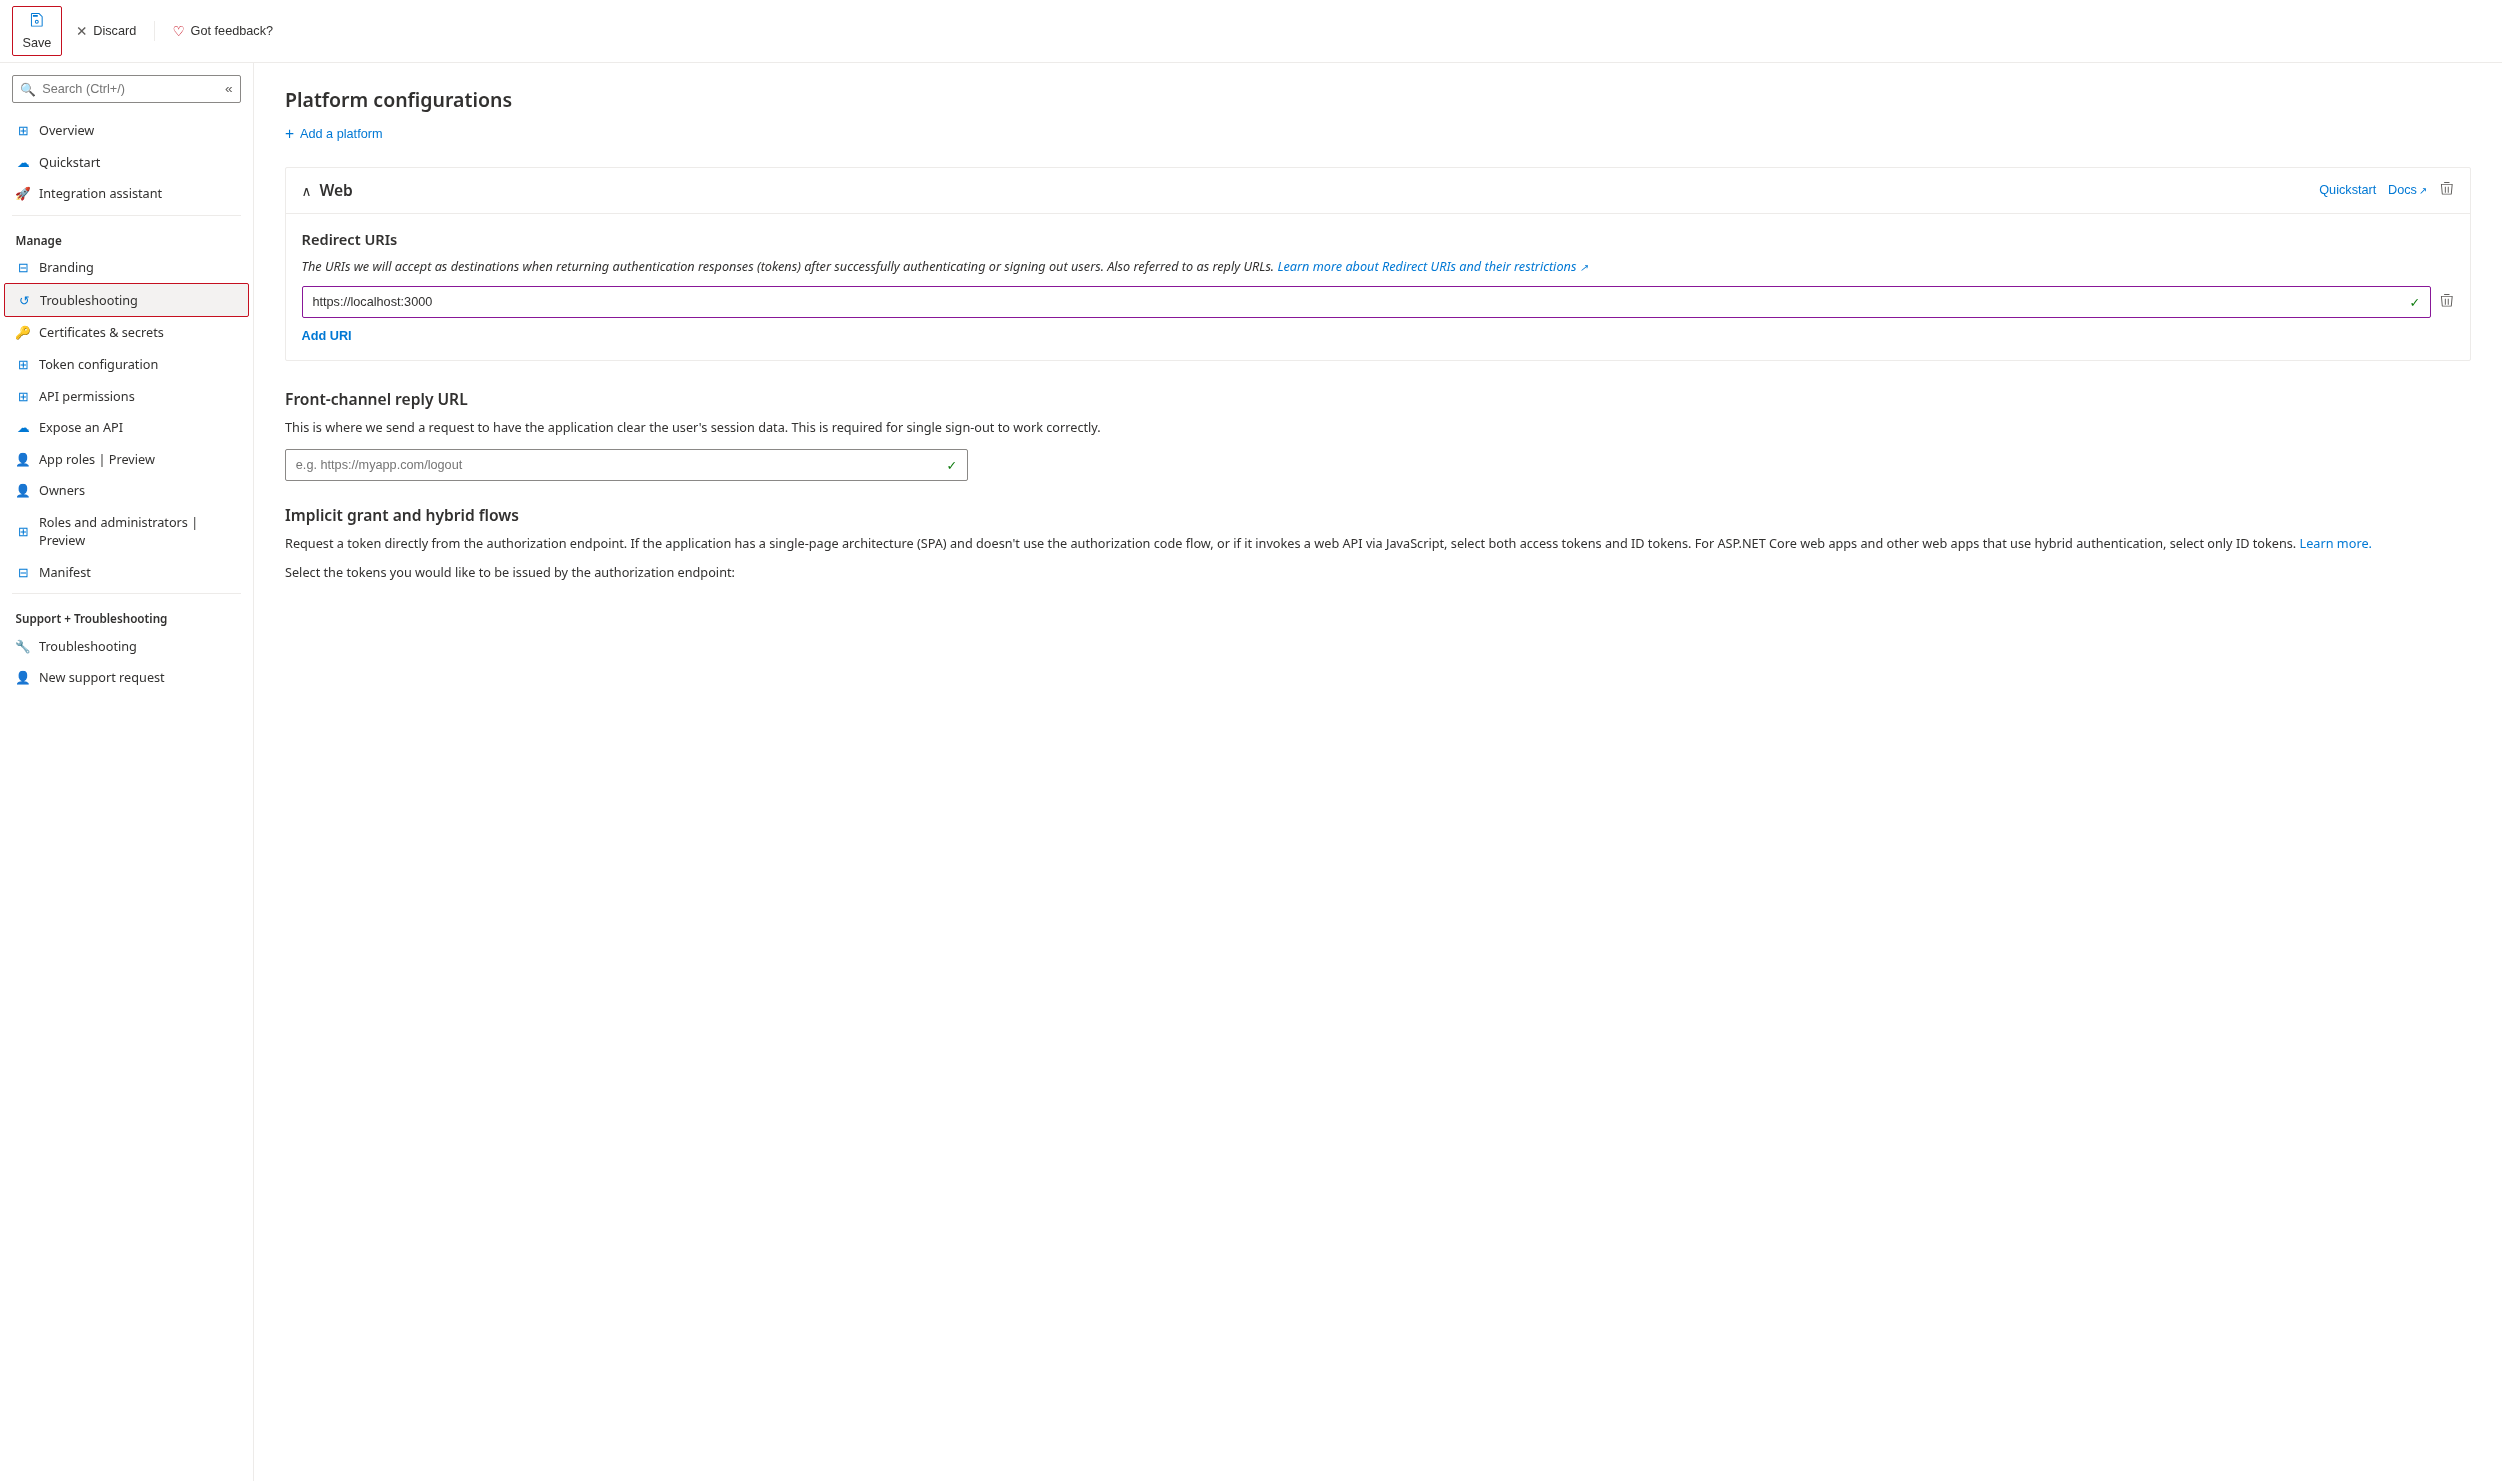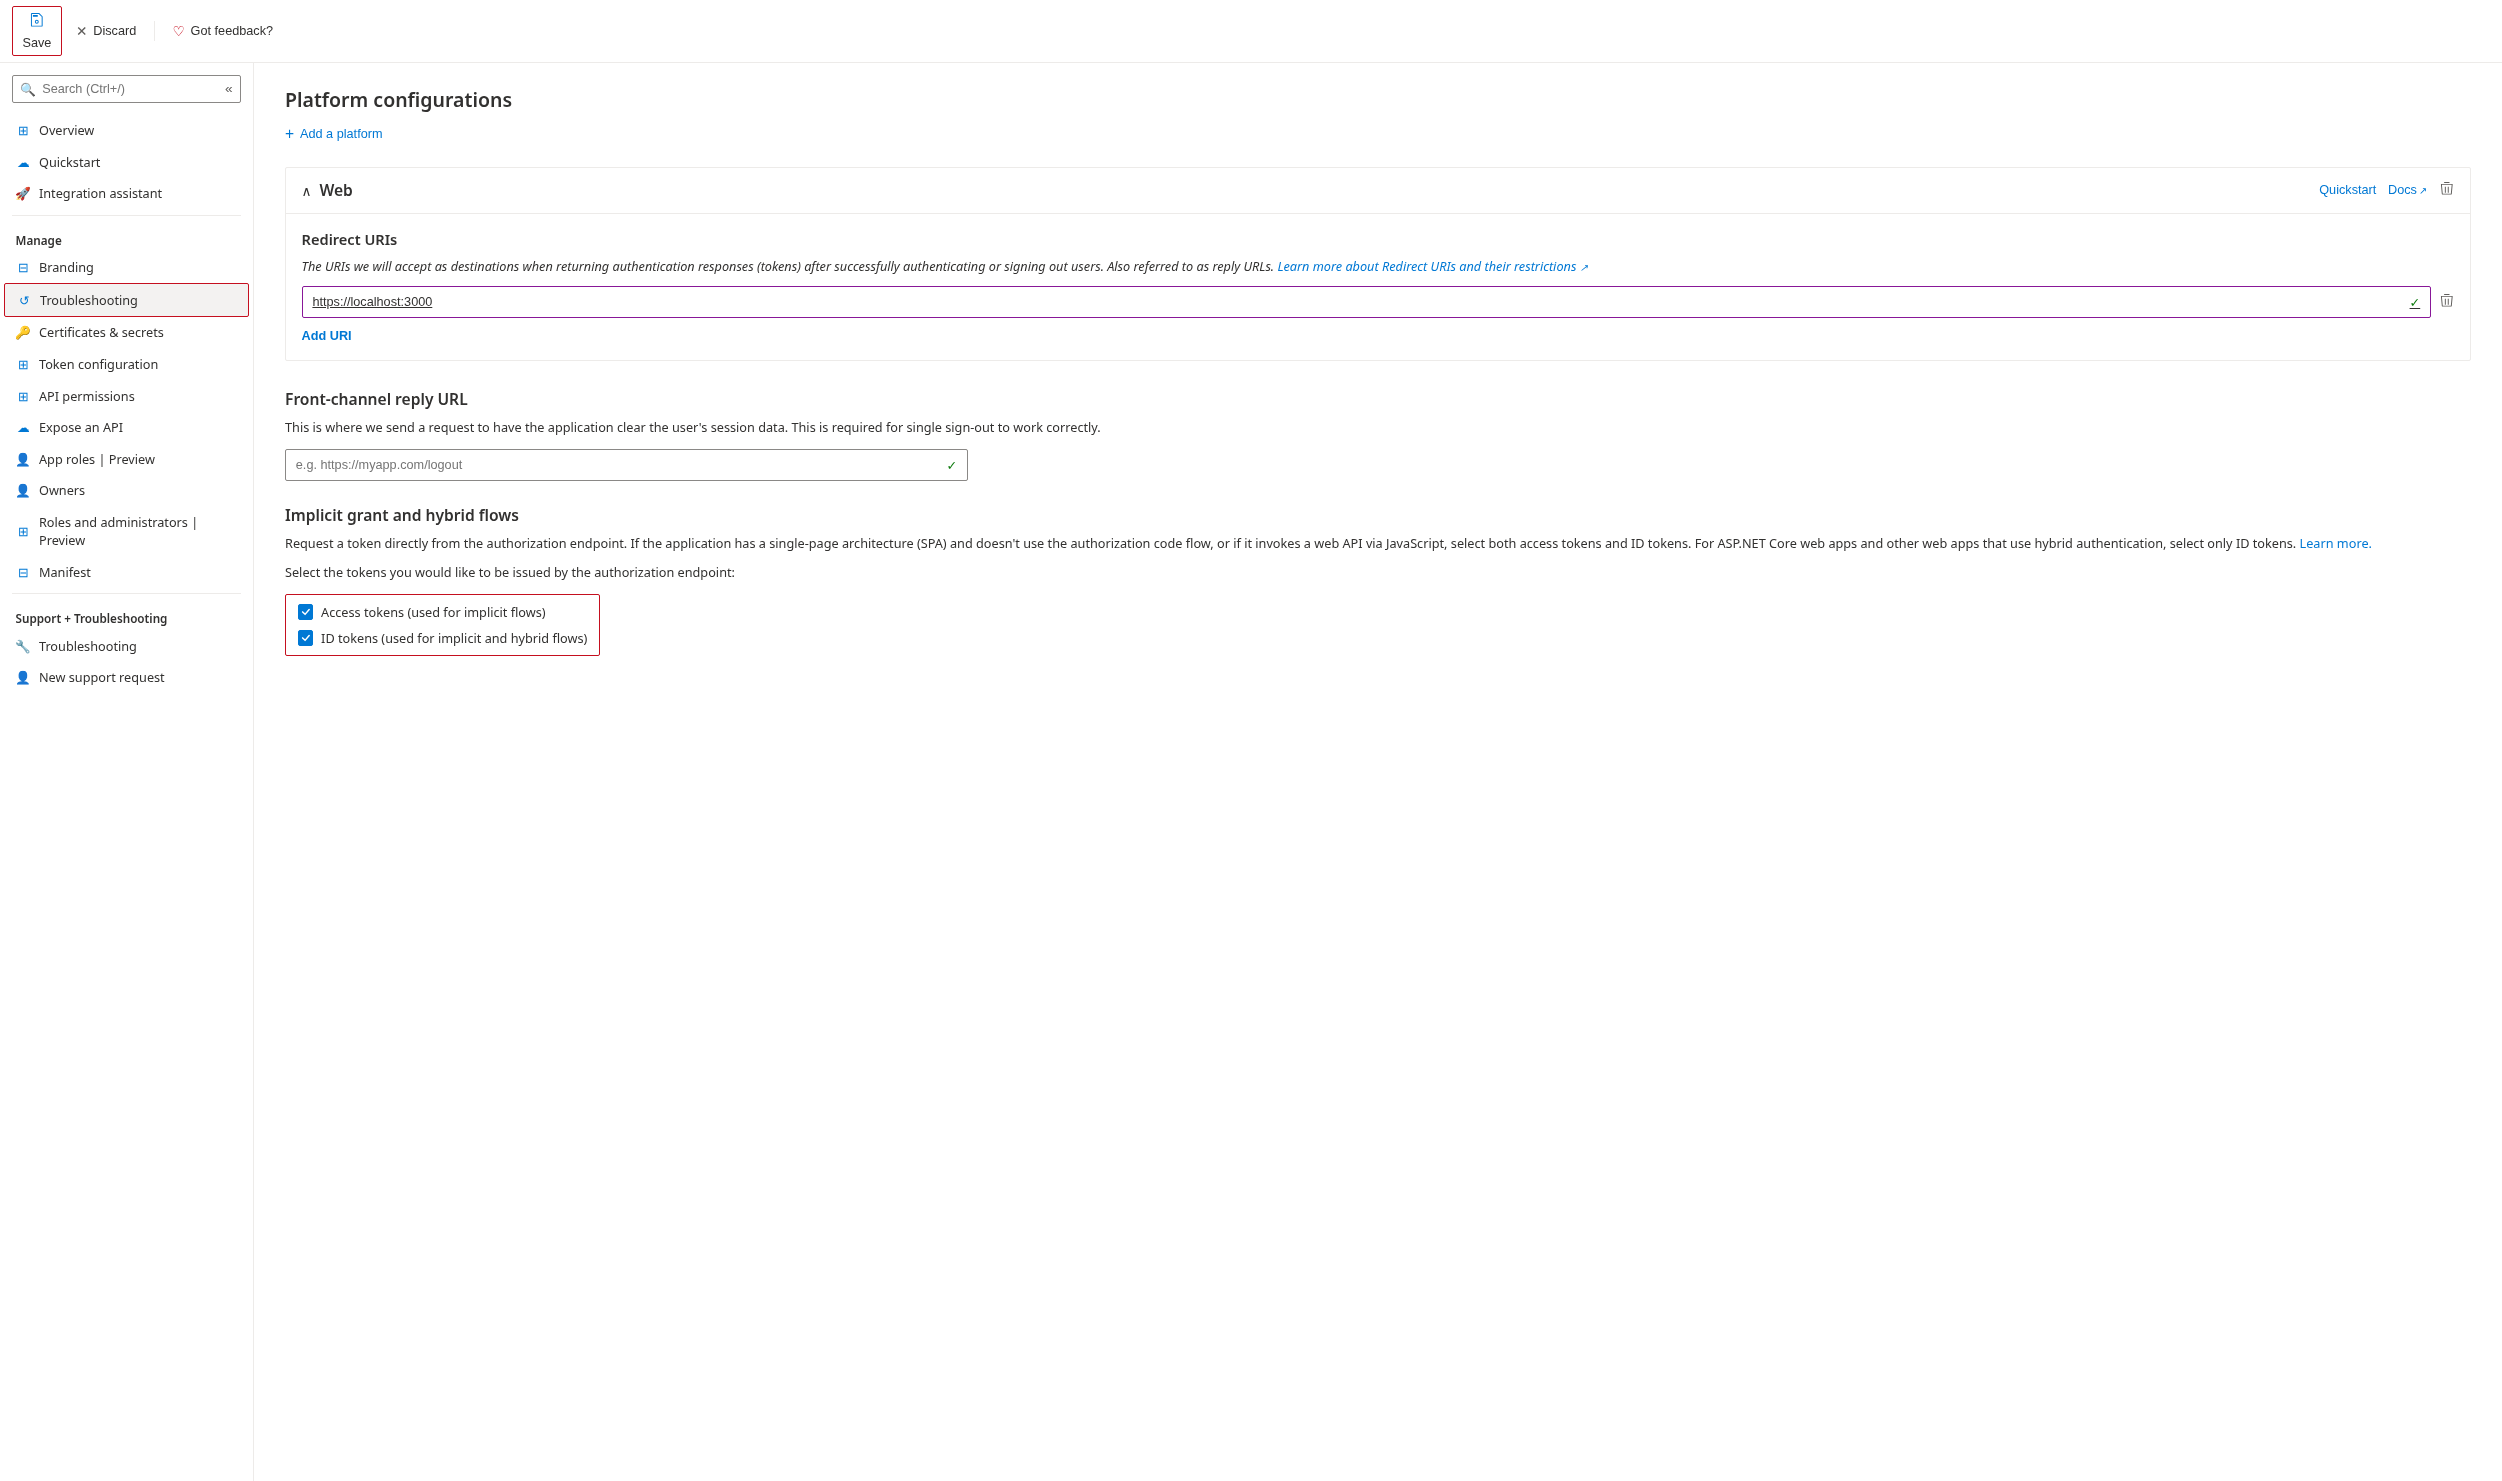--- a/index.html
+++ b/index.html
@@ -66,21 +66,21 @@
 
     .web-card-body { padding: 15.6px; }
     .redirect-title { font-size: 14.6px; font-weight: 600; margin-bottom: 7.8px; }
     .redirect-desc { font-size: 12.7px; color: #323130; margin-bottom: 9.8px; line-height: 1.5; font-style: italic; }
     .redirect-desc a { color: #0078d4; text-decoration: none; }
 
     .uri-input-row {
       display: flex; align-items: center; gap: 7.8px; margin-bottom: 7.8px;
     }
     .uri-input {
-      flex: 1; padding: 5.9px 9.8px; border: 1.5px solid #881798; border-radius: 2px; font-size: 12.7px; outline: none; display: flex; align-items: center; text-decoration: underline;
+      flex: 1; padding: 5.9px 9.8px; border: 1.5px solid #881798; border-radius: 2px; font-size: 12.7px; outline: none; display: flex; align-items: center;
     }
     .uri-input-field {
       flex: 1; border: none; outline: none; font-size: 12.7px; color: #323130;
     }
     .uri-check { color: #107c10; margin-left: 3.9px; }
 
     .add-uri-btn { background: none; border: none; color: #0078d4; cursor: pointer; font-size: 12.7px; padding: 2px 0; font-weight: bold; }
 
     
     .section-title { font-size: 15.6px; font-weight: 600; margin-bottom: 7.8px; margin-top: 7.8px; }
@@ -295,35 +295,17 @@
     <div>
       <div class="implicit-title">Implicit grant and hybrid flows</div>
       <p class="implicit-desc">
         <span>Request a token directly from the authorization endpoint. If the application has a single-page architecture (SPA) and doesn't use the authorization code flow, or if it invokes a web API via JavaScript, select both access tokens and ID tokens. For ASP.NET Core web apps and other web apps that use hybrid authentication, select only ID tokens.</span>
         <a href="#">
           <span>Learn more.</span>
         </a>
       </p>
       <p class="token-label">Select the tokens you would like to be issued by the authorization endpoint:</p>
 
-      <div class="checkbox-group">
-        <label class="checkbox-row">
-          <div class="checkbox-box">
-            <svg viewBox="0 0 12 12" fill="none">
-                <polyline points="2,6 5,9 10,3" stroke="white" stroke-width="1.8" stroke-linecap="round" stroke-linejoin="round"></polyline>
-              </svg>
-          </div>
-          <span class="checkbox-label">Access tokens (used for implicit flows)</span>
-        </label>
-        <label class="checkbox-row">
-          <div class="checkbox-box">
-            <svg viewBox="0 0 12 12" fill="none">
-                <polyline points="2,6 5,9 10,3" stroke="white" stroke-width="1.8" stroke-linecap="round" stroke-linejoin="round"></polyline>
-              </svg>
-          </div>
-          <span class="checkbox-label">ID tokens (used for implicit and hybrid flows)</span>
-        </label>
-      </div>
     </div>
 
   </div>
 </div>
 
 
 </body></html>

